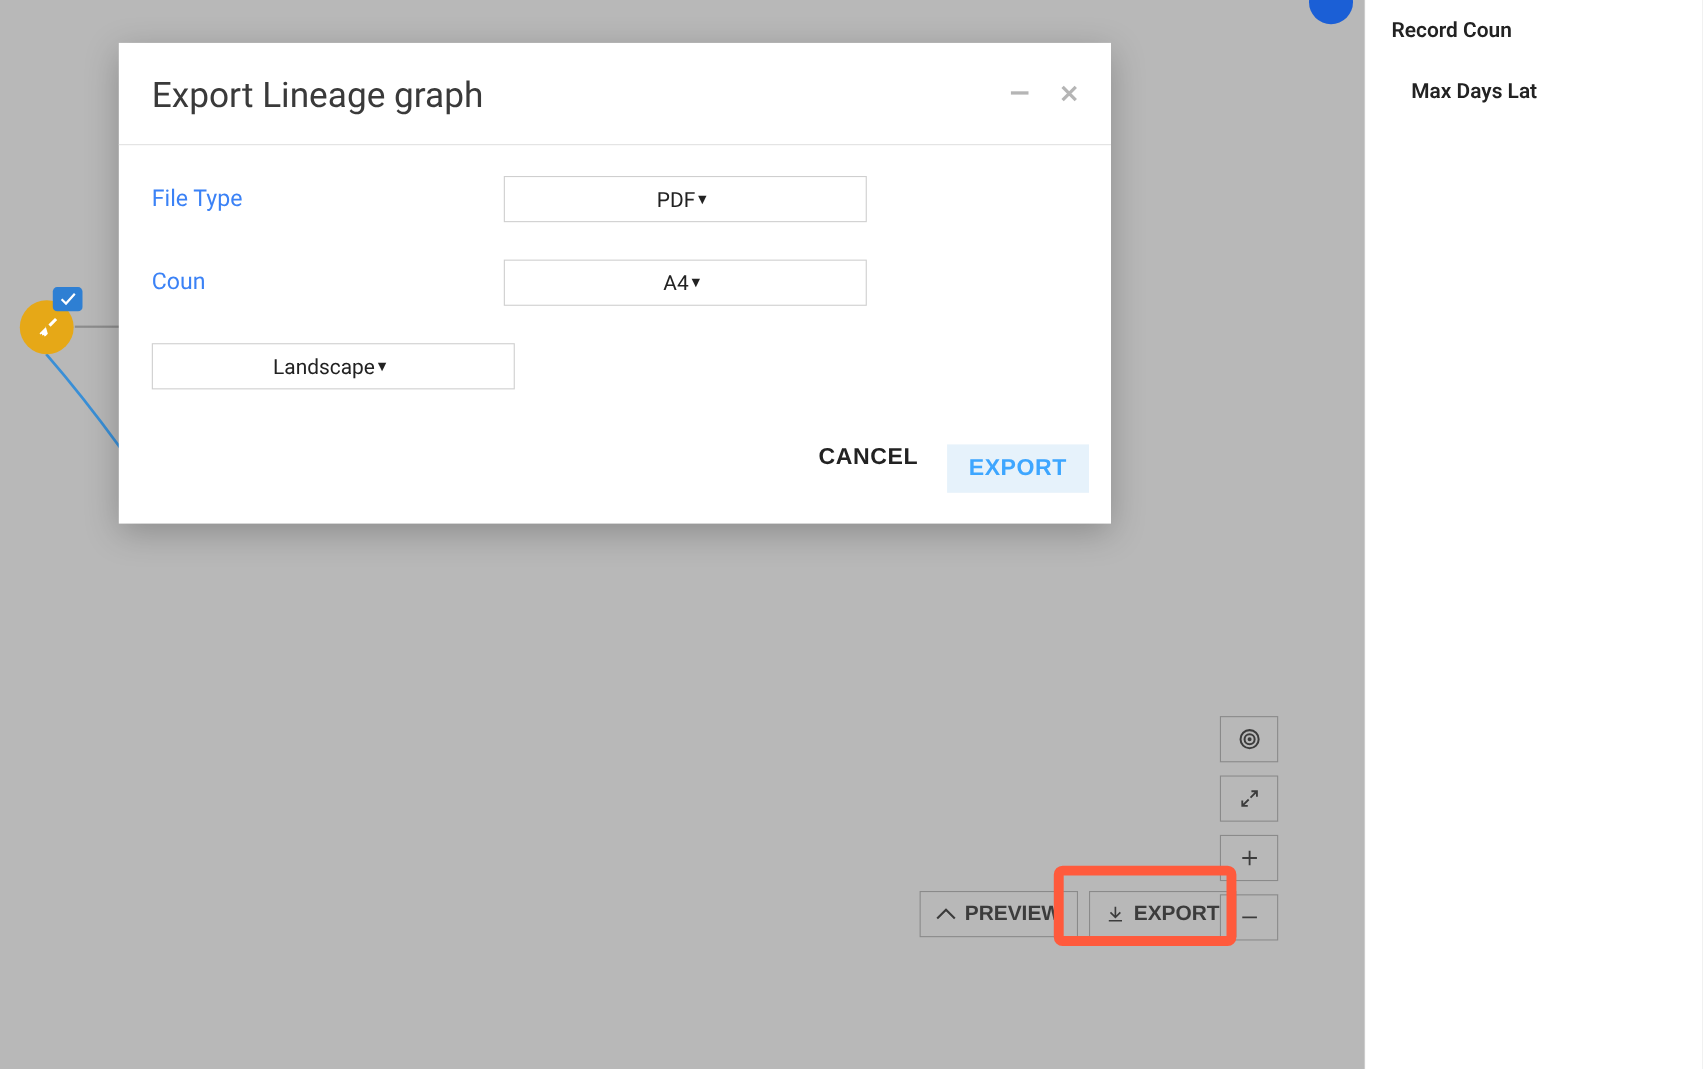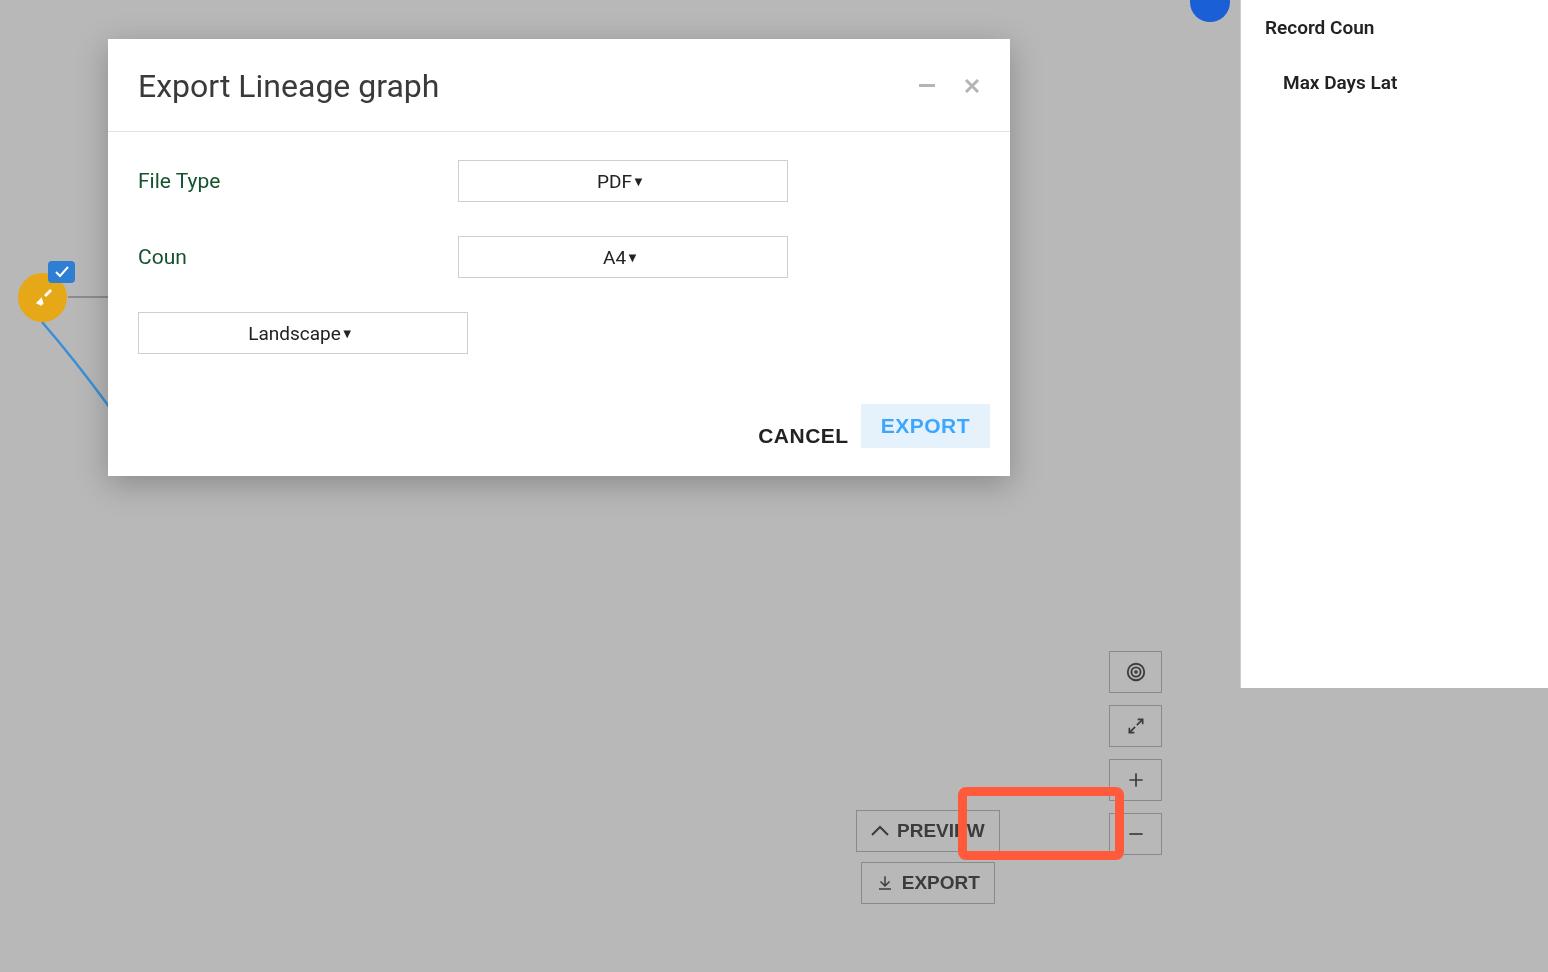--- a/index.html
+++ b/index.html
@@ -67,21 +67,21 @@
       width: 115px;
       height: 100px;
     }
 
     
     .right-panel {
       position: absolute;
       left: 1240px;
       top: 0;
       width: 308px;
-      height: 688px;
+      height: 972px;
       background: #fff;
       border-left: 1px solid #ccc;
       padding: 0 24px;
       overflow: hidden;
     }
     .right-panel .row {
       font-size: 19px;
       font-weight: 600;
       color: #222;
       white-space: nowrap;
@@ -129,42 +129,42 @@
       padding: 28px 30px 8px 30px;
     }
     .form-row {
       display: flex;
       align-items: center;
       margin-bottom: 34px;
     }
     .form-label {
       width: 320px;
       font-size: 21px;
-      color: #14532d;
+      color: #3b82f6;
     }
     .select {
       width: 330px;
       height: 42px;
       border: 1px solid #cfcfcf;
       display: flex;
       align-items: center;
       justify-content: center;
       padding: 0 14px 0 10px;
       font-size: 19px;
       color: #222;
       background: #fff;
       cursor: pointer;
     }
     .select .caret { font-size: 13px; }
 
     .modal-footer {
       display: flex;
       justify-content: flex-end;
-      align-items: flex-end;
-      gap: 12px;
+      align-items: flex-start;
+      gap: 26px;
       padding: 8px 20px 28px 28px;
     }
     .btn-cancel {
       font-size: 21px;
       font-weight: 700;
       color: #222;
       background: none;
       border: none;
       cursor: pointer;
       letter-spacing: 0.5px;
@@ -176,26 +176,25 @@
       background: #e6f2fb;
       border: none;
       padding: 10px 20px;
       cursor: pointer;
       letter-spacing: 0.5px;
     }
 
     
     .bottom-controls {
       position: absolute;
-      left: 856px;
+      left: 836px;
       top: 810px;
       display: flex;
-      align-items: center;
+      align-items: flex-end;
       gap: 10px;
-      flex-direction: column;
     }
     .btn-outline {
       height: 42px;
       border: 1px solid #8a8a8a;
       background: transparent;
       display: flex;
       align-items: center;
       justify-content: center;
       gap: 8px;
       padding: 0 14px;

